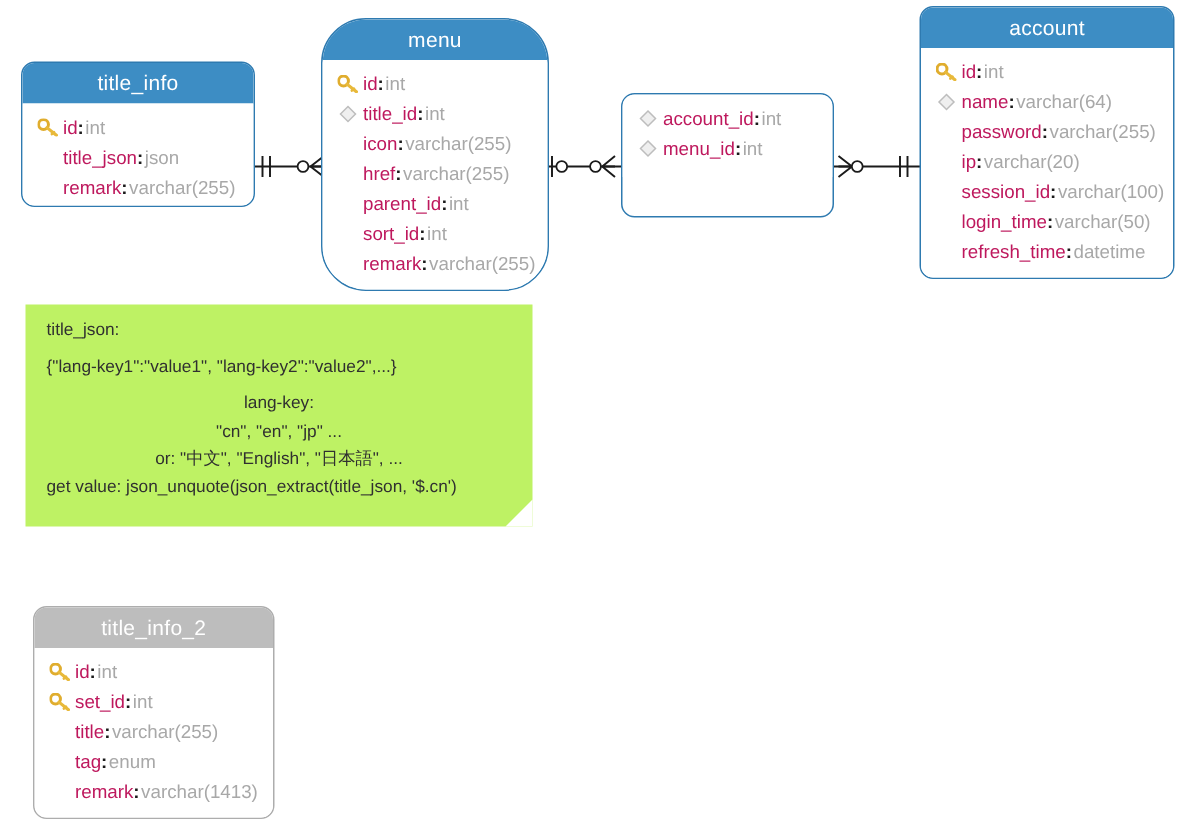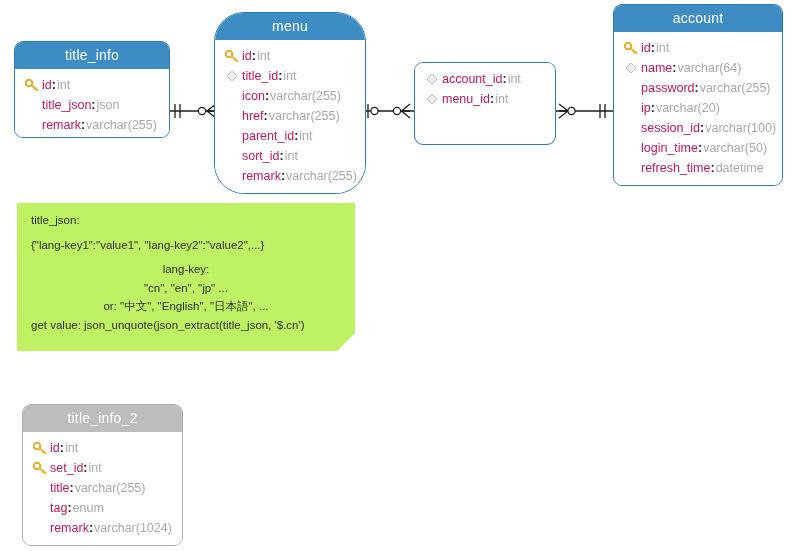--- a/index.html
+++ b/index.html
@@ -333,18 +333,18 @@
       <div class="field">
         <span class="fi"></span>
         <span class="fname">tag</span>
         <span class="fcolon">:</span>
         <span class="ftype">enum</span>
       </div>
       <div class="field">
         <span class="fi"></span>
         <span class="fname">remark</span>
         <span class="fcolon">:</span>
-        <span class="ftype">varchar(1024)</span>
+        <span class="ftype">varchar(1413)</span>
       </div>
     </div>
   </div>
 
 </div>
 
 </body></html>

